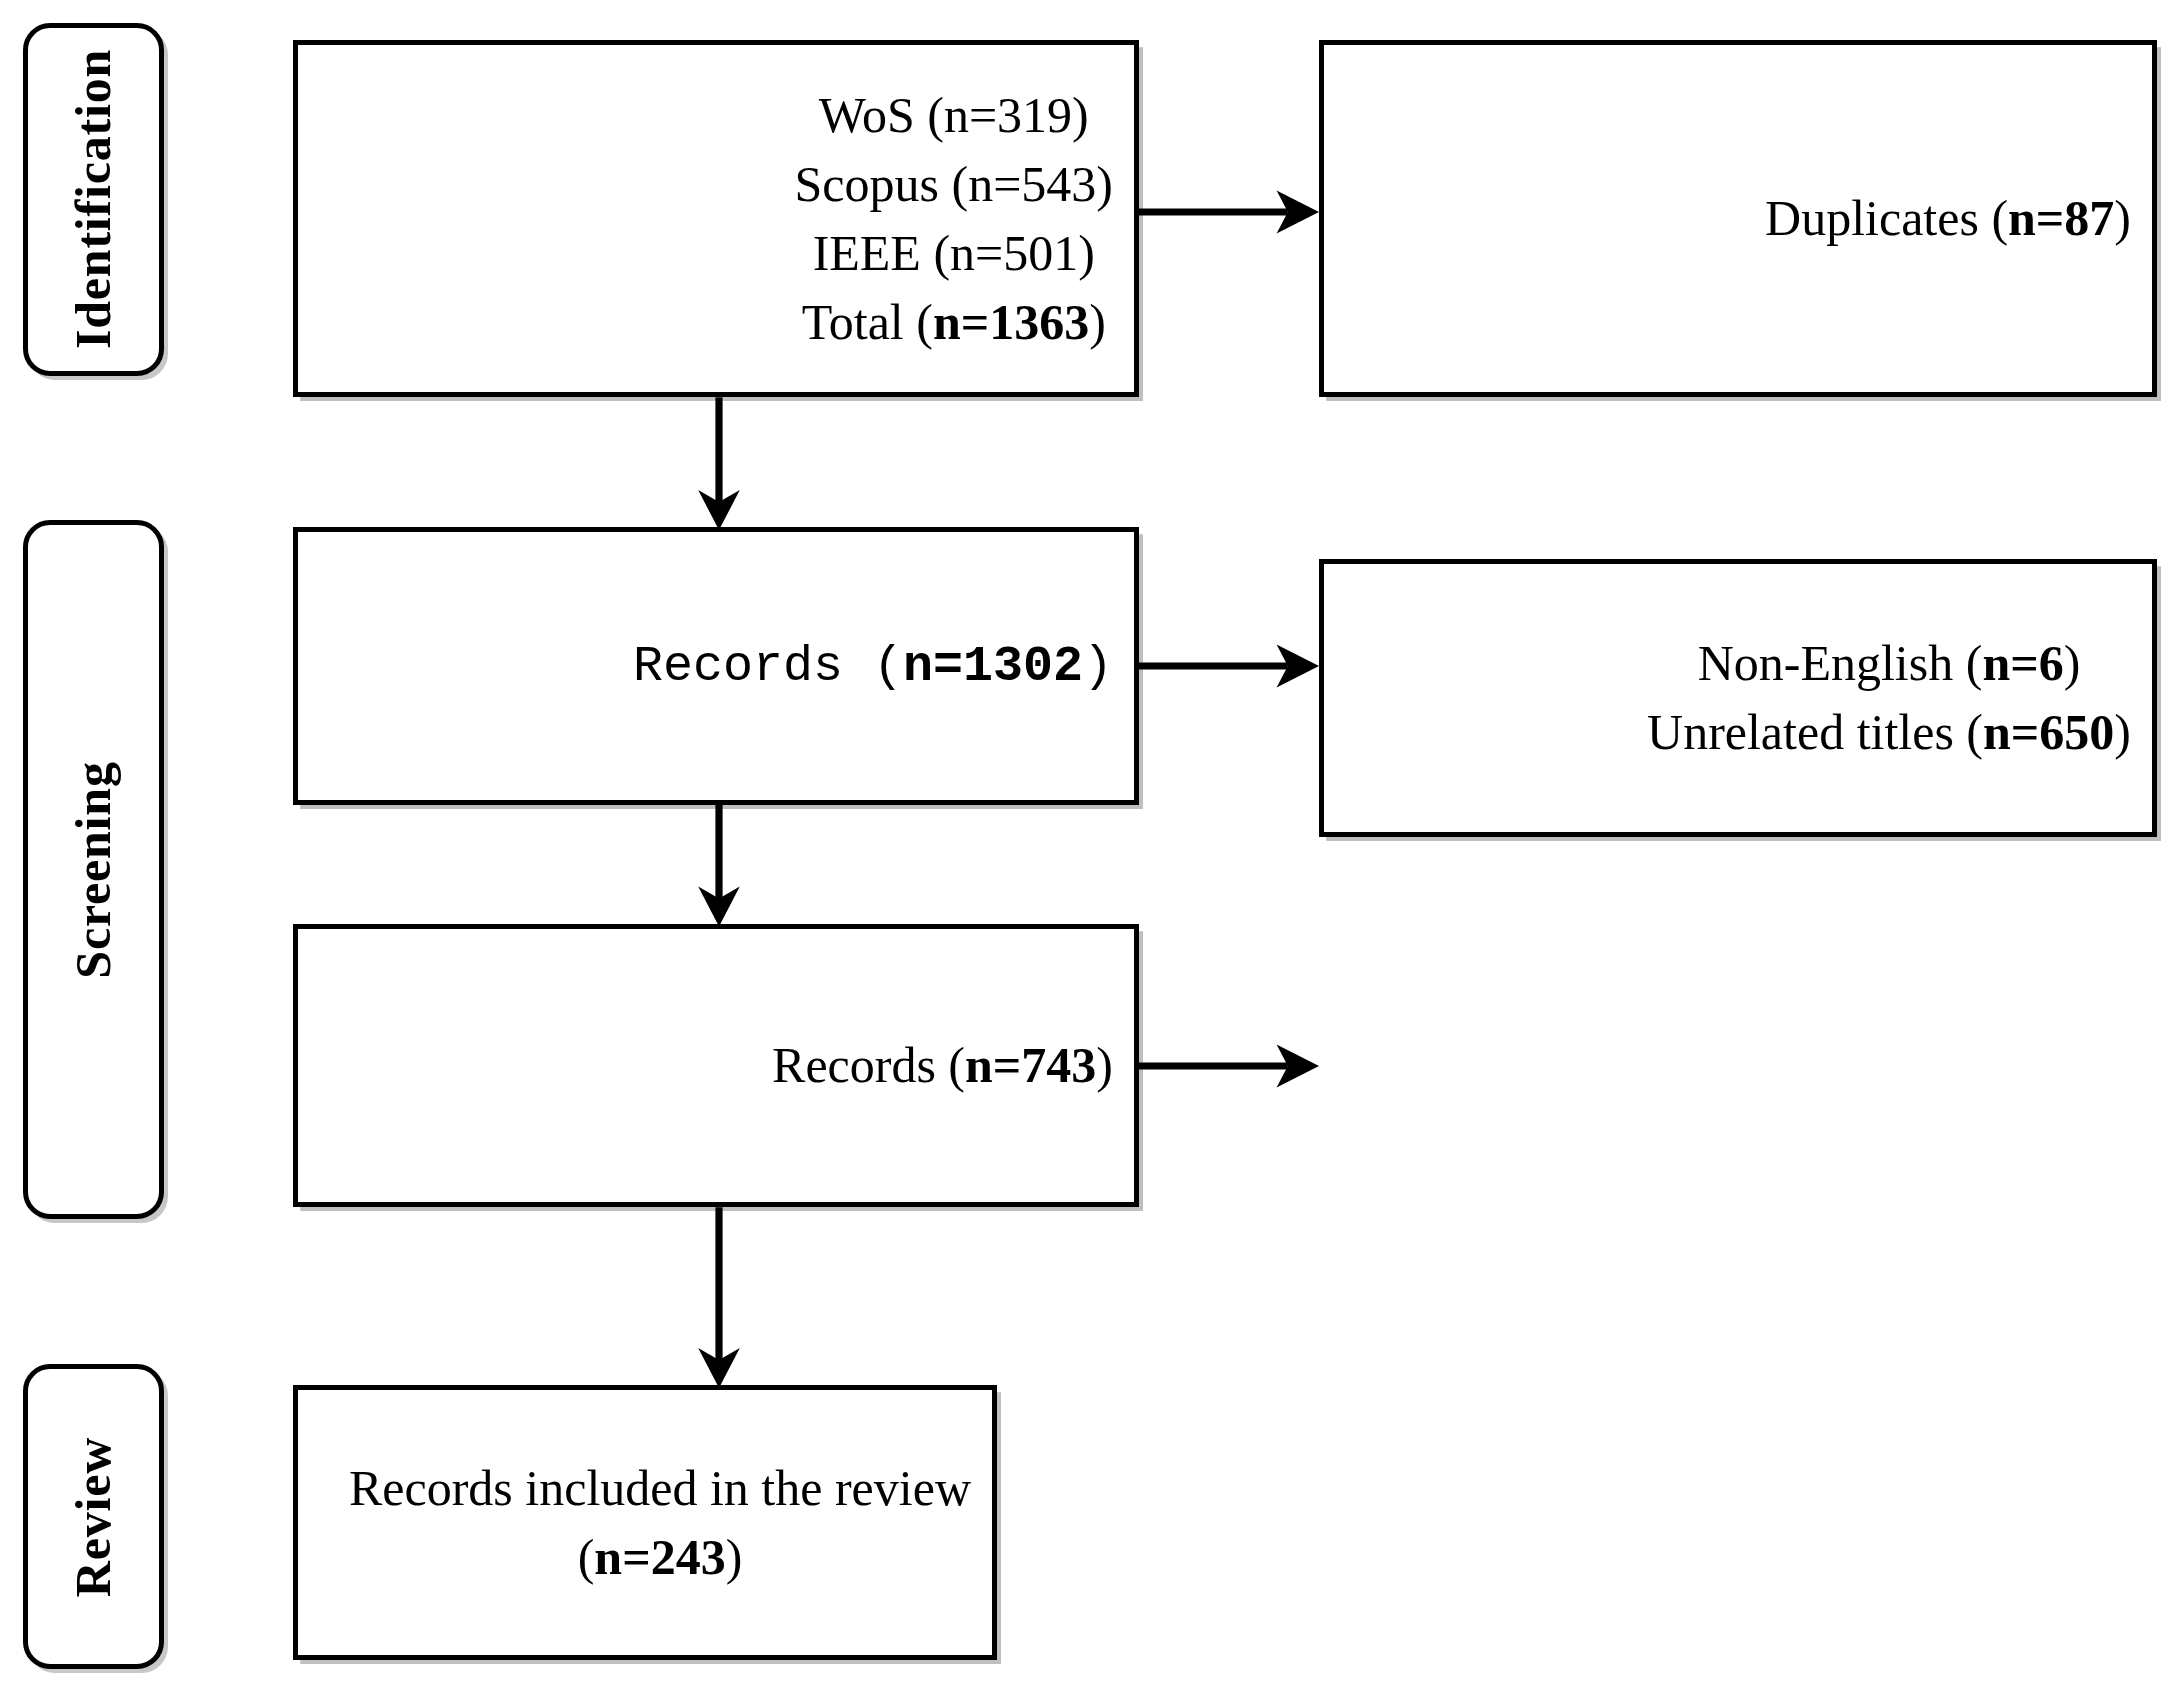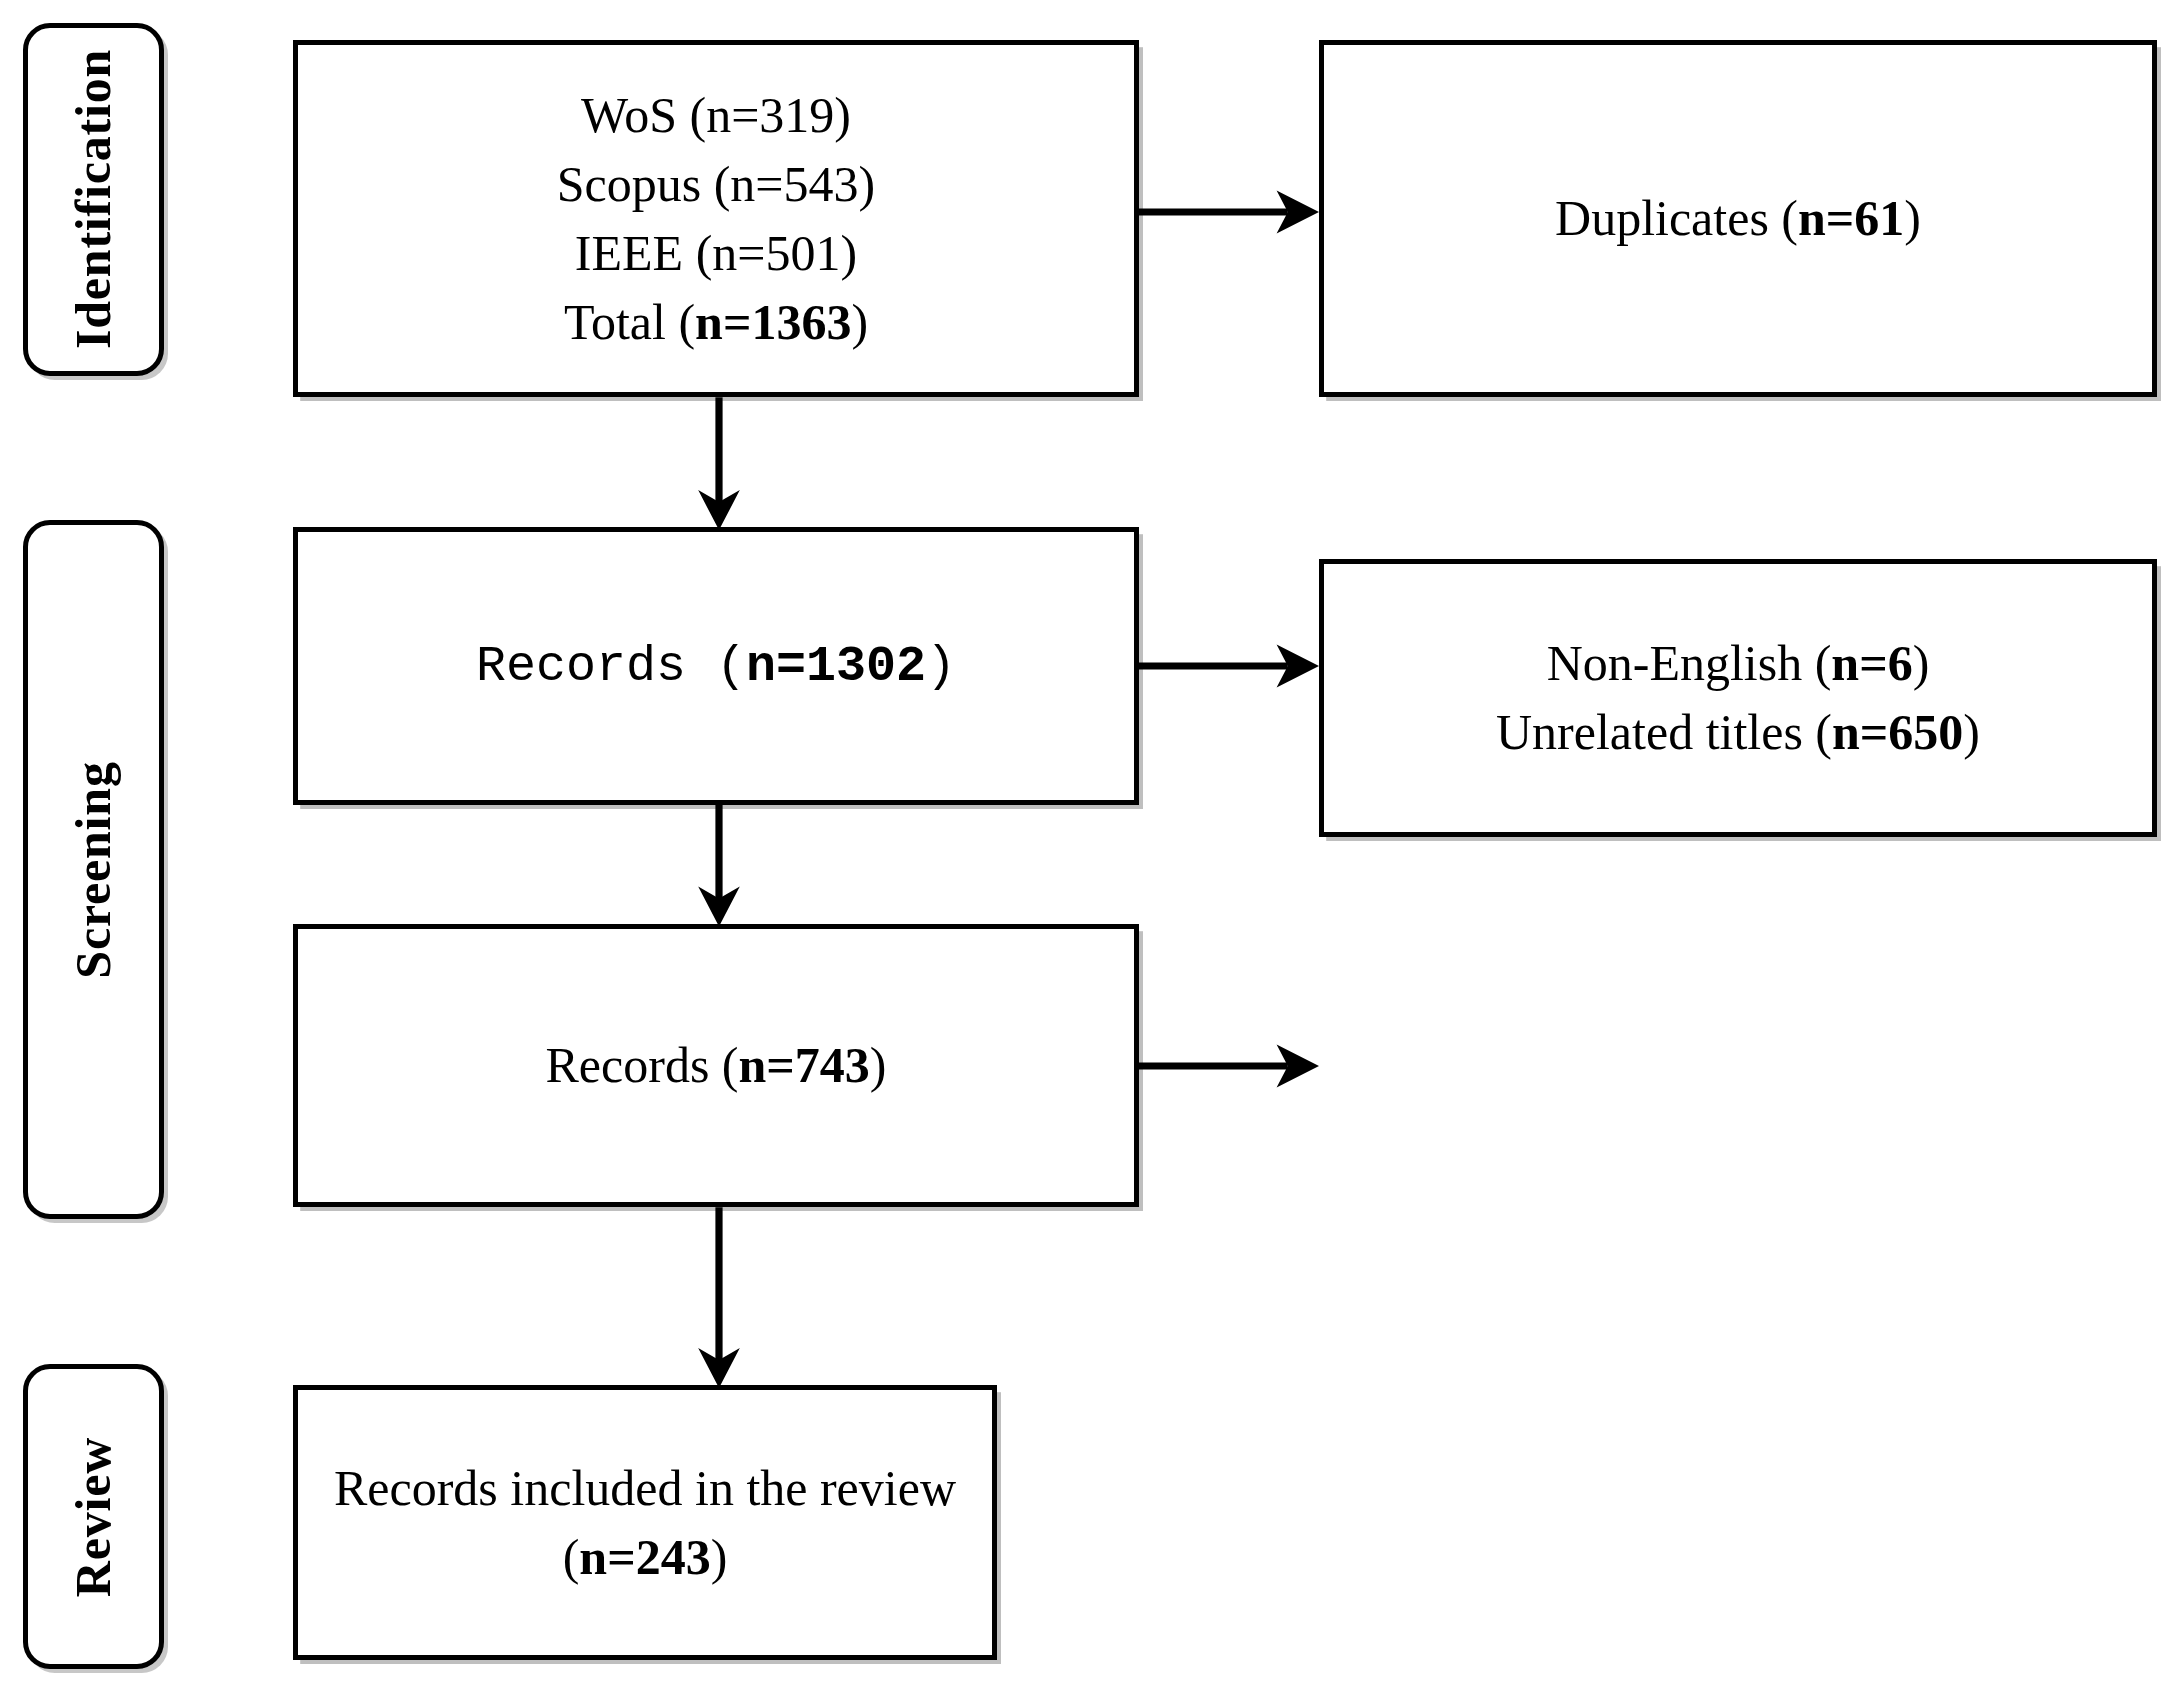--- a/index.html
+++ b/index.html
@@ -44,21 +44,21 @@
 
   
   .node-box {
     position: absolute;
     box-sizing: border-box;
     border: 5.6px solid #000000;
     background: #ffffff;
     box-shadow: 5.6px 5.6px 0 -1.6px rgba(0,0,0,0.25);
     display: flex;
     align-items: center;
-    justify-content: center;
+    justify-content: flex-end;
     text-align: center;
   }
   .node-text {
     font-size: 50px;
     line-height: 1.38;
     padding: 0 21px;
     white-space: pre-line;
   }
   .node-text b { font-weight: bold; }
 
@@ -84,21 +84,21 @@
 
   <div class="stage-pill" style="left:22.5px; top:1364px; width:141px; height:305px;">
     <span class="stage-text">Review</span>
   </div>
 
   <div class="node-box" style="left:293px; top:40px; width:846px; height:357px;">
     <div class="node-text">WoS (n=319)<br>Scopus (n=543)<br>IEEE (n=501)<br>Total (<b>n=1363</b>)</div>
   </div>
 
   <div class="node-box" style="left:1319px; top:40px; width:838px; height:357px;">
-    <div class="node-text">Duplicates (<b>n=61</b>)</div>
+    <div class="node-text">Duplicates (<b>n=87</b>)</div>
   </div>
 
   <div class="node-box" style="left:293px; top:527px; width:846px; height:278px;font-family:Liberation Mono, monospace;">
     <div class="node-text">Records (<b>n=1302</b>)</div>
   </div>
 
   <div class="node-box" style="left:1319px; top:527px; width:838px; height:278px;margin-top:32px;">
     <div class="node-text">Non-English (<b>n=6</b>)<br>Unrelated titles (<b>n=650</b>)</div>
   </div>
 

